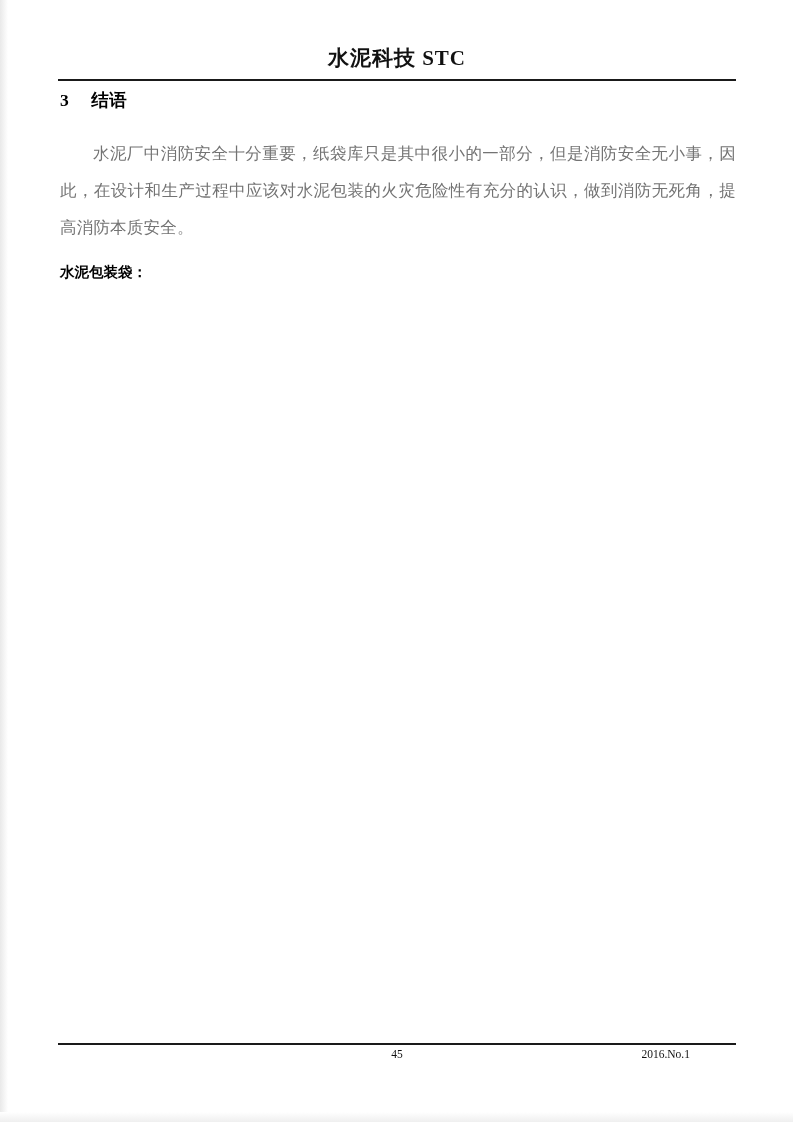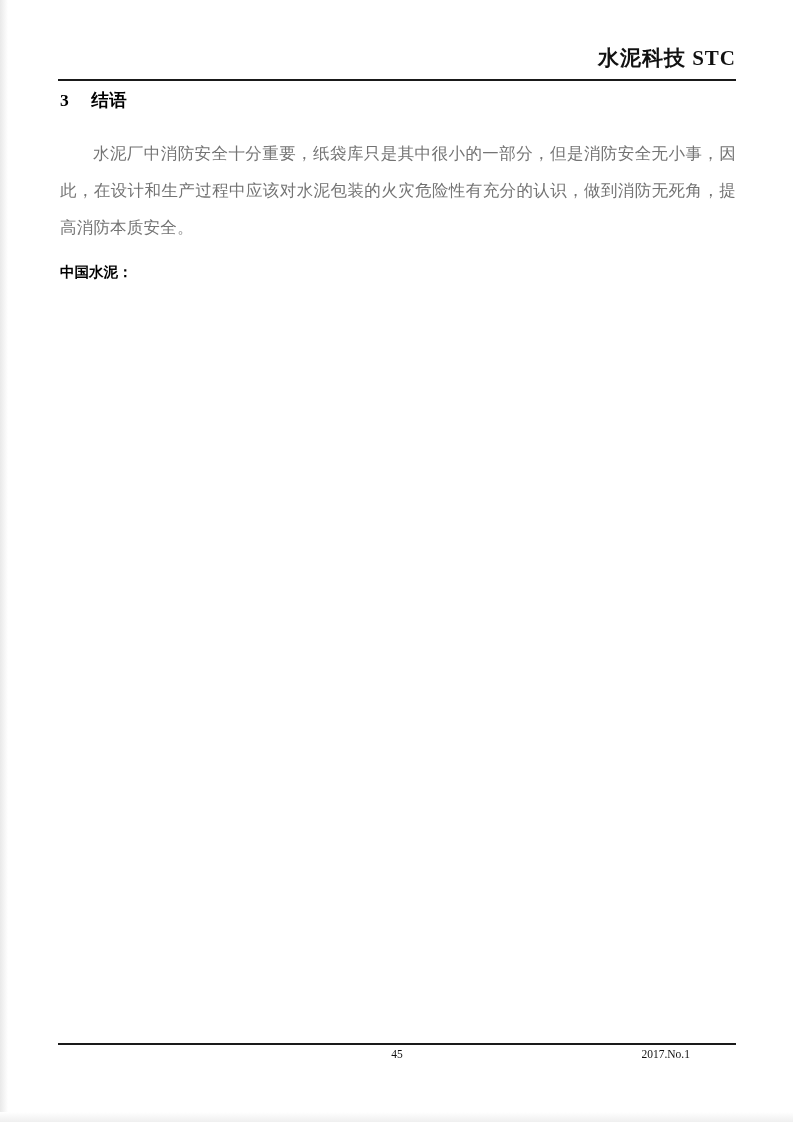--- a/index.html
+++ b/index.html
@@ -19,21 +19,21 @@
     background: #ffffff;
     overflow: hidden;
     box-sizing: border-box;
   }
   
   .header {
     position: absolute;
     left: 58px;
     top: 44px;
     width: 678px;
-    text-align: right;
+    text-align: center;
   }
   .header-title {
     font-family: "Liberation Serif", serif;
     font-size: 21px;
     font-weight: bold;
     letter-spacing: 1px;
     color: #111;
   }
   .header-rule {
     position: absolute;
@@ -159,22 +159,22 @@
   <div class="header-rule"></div>
 
   <div class="section-heading">
     <span class="num">3</span><span>结语</span>
   </div>
 
   <div class="body-block">
     <p class="body-par">水泥厂中消防安全十分重要，纸袋库只是其中很小的一部分，但是消防安全无小事，因此，在设计和生产过程中应该对水泥包装的火灾危险性有充分的认识，做到消防无死角，提高消防本质安全。</p>
   </div>
 
-  <div class="ref-title">中国水泥：</div>
+  <div class="ref-title">水泥包装袋：</div>
 
 
   <div class="footer-rule"></div>
   <div class="footer">
     <span class="footer-page">45</span>
-    <span class="footer-issue">2017.No.1</span>
+    <span class="footer-issue">2016.No.1</span>
   </div>
 
 </div>
 
 </body></html>

